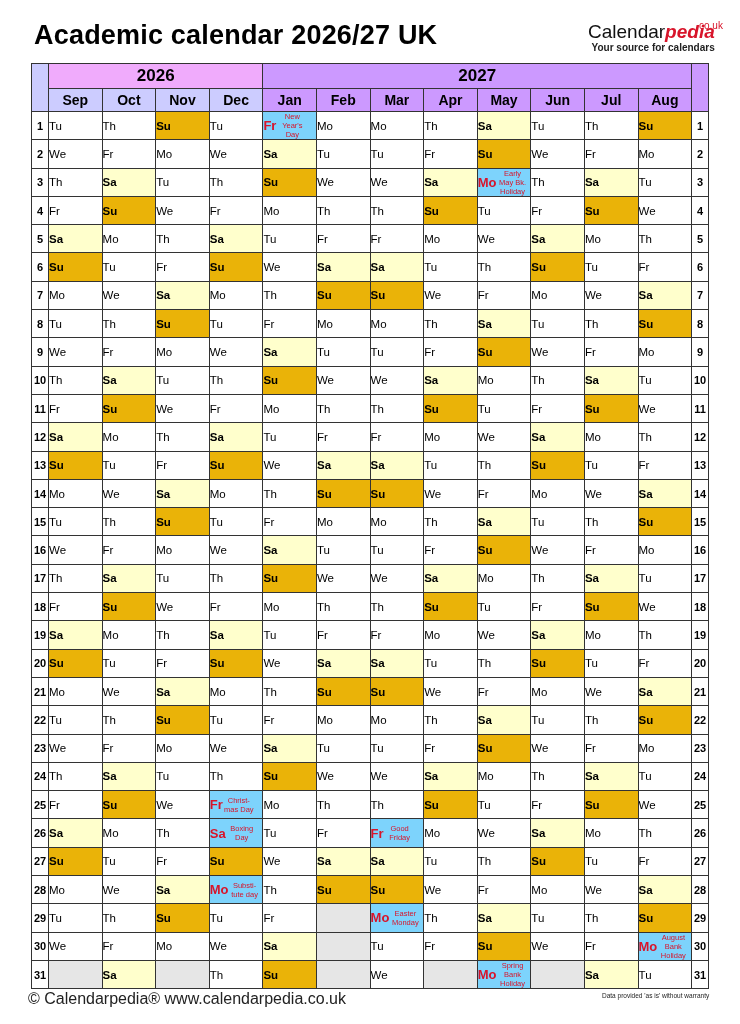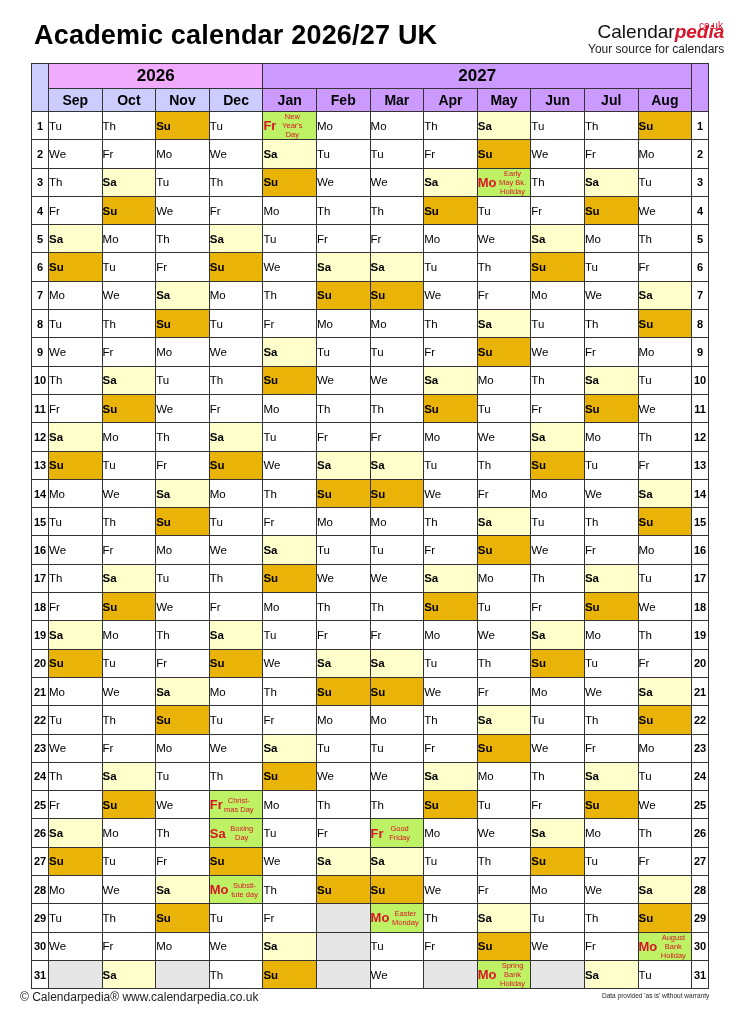--- a/index.html
+++ b/index.html
@@ -2,42 +2,42 @@
 <html><head>
 <meta charset="utf-8">
 <style>
   html,body{margin:0;padding:0;background:#fff;}
   body{width:740px;height:1024px;position:relative;overflow:hidden;font-family:"Liberation Sans",sans-serif;color:#000;}
   .title{position:absolute;left:34px;top:20px;font-size:27px;font-weight:bold;letter-spacing:0.2px;}
   .logo{position:absolute;left:588px;top:22px;text-align:right;}
   .logo .brand{font-size:19px;color:#111;line-height:20px;position:relative;}
   .logo .brand b{color:#d8142a;font-style:italic;font-weight:bold;}
   .logo .couk{position:absolute;left:111px;top:-6px;font-size:10px;color:#d8142a;}
-  .logo .tag{font-size:12px;color:#222;margin-top:0px;}
+  .logo .tag{font-size:10px;color:#222;margin-top:0px;font-weight:bold;}
   table.cal{position:absolute;left:31px;top:63px;border-collapse:collapse;table-layout:fixed;}
   table.cal td, table.cal th{border:1px solid #333;padding:0;overflow:hidden;white-space:nowrap;}
   th.corner{width:16px;background:#ccccff;}
   th.cornerR{width:16px;background:#cc99ff;}
   th.y26{background:#f0abfc;font-size:17px;height:24px;}
   th.y27{background:#cc99ff;font-size:17px;height:24px;}
   th.m{font-size:14px;height:22px;width:52.6px;}
   th.m.a{background:#ccccff;}
   th.m.b{background:#cc99ff;}
   th.sep{border-left:2px solid #000;}
   td{height:27.3px;font-size:11.5px;vertical-align:middle;position:relative;}
   td.num{font-weight:bold;font-size:11px;text-align:center;}
   td.d{padding-left:2px;}
   td.sa{background:#ffffcc;font-weight:bold;}
   td.su{background:#eab308;font-weight:bold;}
-  td.hol{background:#bef264;}
+  td.hol{background:#7dd3fc;}
   td.none{background:#e6e6e6;}
   td.bl{border-left:2px solid #000;}
   .hd{color:#d8142a;font-weight:bold;font-size:13px;display:inline-block;vertical-align:middle;}
   .hn{color:#d8142a;font-size:7.5px;display:inline-block;vertical-align:middle;text-align:center;line-height:9px;white-space:normal;width:32px;}
-  .footL{position:absolute;left:20px;top:990px;font-size:12px;color:#222;}
+  .footL{position:absolute;left:28px;top:990px;font-size:16px;color:#222;}
   .footR{position:absolute;left:602px;top:992px;font-size:6.5px;color:#222;}
 </style>
 </head>
 <body>
 
 <div class="title">Academic calendar 2026/27 UK</div>
 
 <div class="logo">
   <div class="brand"><span>Calendar</span><b>pedia</b><span class="couk">co.uk</span></div>
   <div class="tag">Your source for calendars</div>

